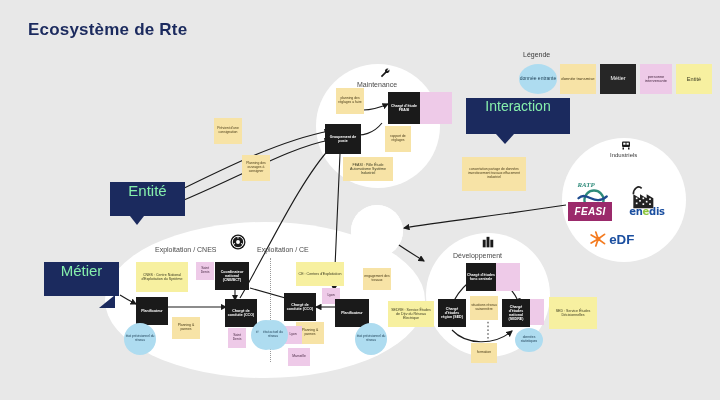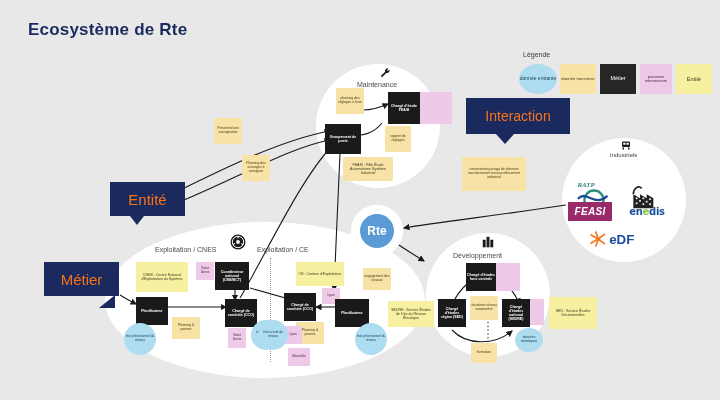--- a/index.html
+++ b/index.html
@@ -36,21 +36,21 @@
   .donnee{
     background:#aedcf0;color:#1d3f55;font-size:3.3px;border-radius:50%;
     padding:1px;
   }
 
   
   .clabel{z-index:6;color:#4a4a4a;white-space:nowrap;}
 
   
   .callout{
-    background:#1b2a5e;color:#f97316;display:flex;align-items:center;
+    background:#1b2a5e;color:#86efac;display:flex;align-items:flex-start;
     justify-content:center;font-size:15px;z-index:8;
   }
   .callout .tail{
     position:absolute;width:0;height:0;border-style:solid;
   }
 
   
   #legend-title{left:523px;top:51px;font-size:7px;color:#3a3a3a;z-index:7;}
   .lg{z-index:7;display:flex;align-items:center;justify-content:center;text-align:center;line-height:1.1;}
   #lg-donnee{left:519px;top:64px;width:38px;height:30px;border-radius:50%;background:#aedcf0;color:#1d3f55;font-size:5px;}
@@ -208,21 +208,20 @@
   <div class="abs node note" style="left:471px;top:343px;width:26px;height:20px;">formation</div>
   <div class="abs node donnee" style="left:515px;top:328px;width:28px;height:24px;">données statistiques</div>
   <div class="abs node entite" style="left:388px;top:301px;width:46px;height:26px;">SEDRE : Service Études de Dév du Réseau Électrique</div>
   <div class="abs node entite" style="left:549px;top:297px;width:48px;height:32px;">SED : Service Études Décisionnelles</div>
 
   <div class="abs node note" style="left:363px;top:268px;width:28px;height:22px;">engagement des travaux</div>
 
   <div class="abs node note" style="left:462px;top:157px;width:64px;height:34px;">concertation partage de données investissement travaux effacement industriel</div>
 
   <div class="abs rte-ring"></div>
-  <div class="abs rte-logo">Rte</div>
 
   <div class="abs" style="left:620px;top:138px;width:12px;height:13px;z-index:6;">
     <svg viewBox="0 0 24 24" width="12" height="13">
       <rect x="4" y="4" width="16" height="11" rx="2" fill="#1a1a1a"></rect>
       <rect x="6.5" y="6.5" width="4.5" height="4" fill="#fff"></rect>
       <rect x="13" y="6.5" width="4.5" height="4" fill="#fff"></rect>
       <rect x="5" y="16" width="3" height="4" fill="#1a1a1a"></rect>
       <rect x="16" y="16" width="3" height="4" fill="#1a1a1a"></rect>
     </svg>
   </div>

